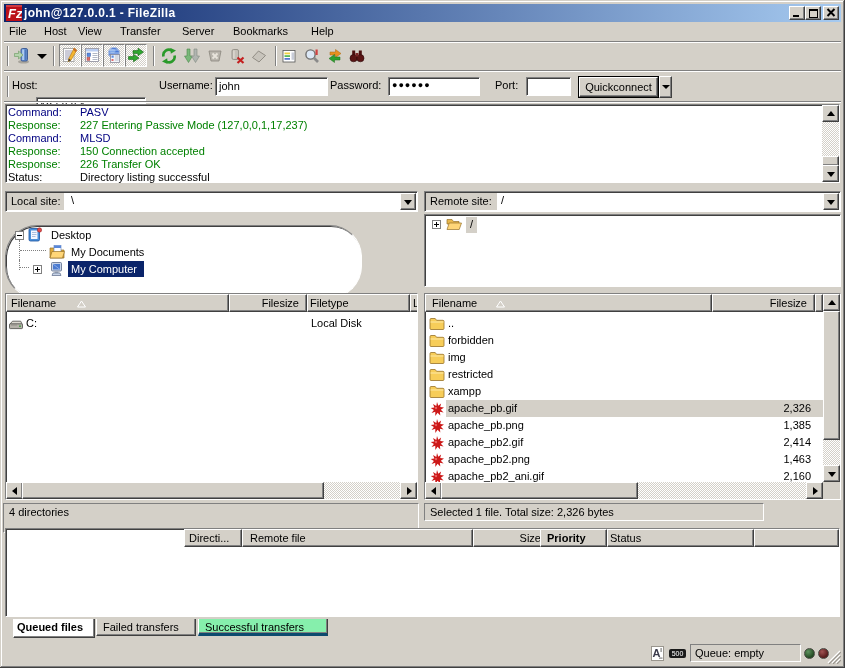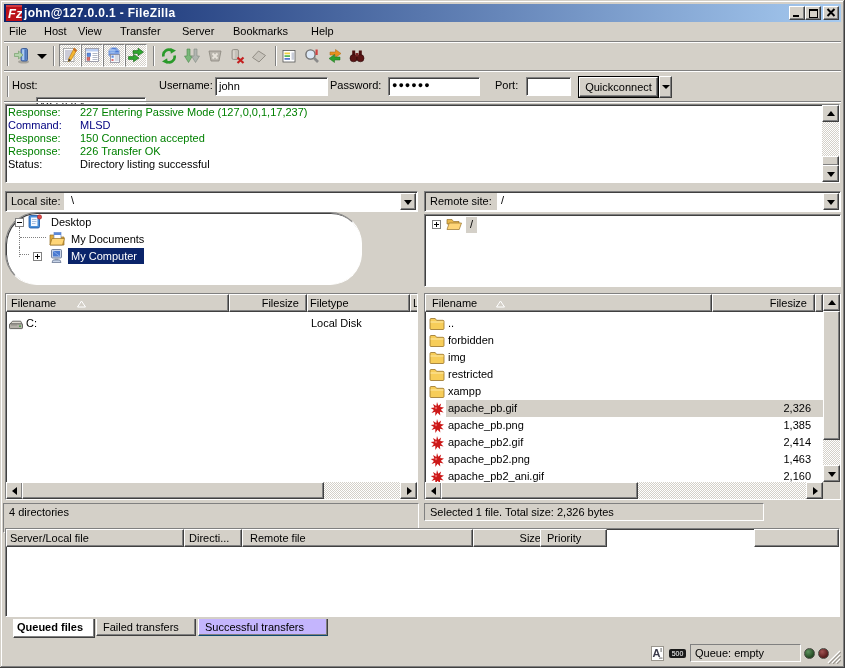--- a/index.html
+++ b/index.html
@@ -177,20 +177,21 @@
     <div style="width:79px;height:20px;border:1px solid;border-color:#fff #404040 #404040 #fff;box-shadow:inset -1px -1px 0 #808080;text-align:center;line-height:18px;">Quickconnect</div>
   </div>
   <div class="abs raised" style="left:655px;top:4px;width:13px;height:22px;">
     <div class="tri" style="left:2px;top:8px;border-left:4px solid transparent;border-right:4px solid transparent;border-top:4px solid #000;"></div>
   </div>
 </div>
 <div class="abs etchh" style="left:4px;top:101px;width:837px;"></div>
 
 <div class="abs sunken2 white" style="left:5px;top:104px;width:835px;height:79px;">
   <div class="abs" style="left:2px;top:1px;line-height:13px;">
+    <div style="color:#000080"><span style="display:inline-block;width:72px">Command:</span>PASV</div>
     <div style="color:#008000"><span style="display:inline-block;width:72px">Response:</span>227 Entering Passive Mode (127,0,0,1,17,237)</div>
     <div style="color:#000080"><span style="display:inline-block;width:72px">Command:</span>MLSD</div>
     <div style="color:#008000"><span style="display:inline-block;width:72px">Response:</span>150 Connection accepted</div>
     <div style="color:#008000"><span style="display:inline-block;width:72px">Response:</span>226 Transfer OK</div>
     <div style="color:#000000"><span style="display:inline-block;width:72px">Status:</span>Directory listing successful</div>
   </div>
   <div id="logscroll" class="abs checker" style="left:816px;top:0px;width:17px;height:77px;">
     <div class="sbtn" style="left:0;top:0;width:17px;height:17px;">
       <div class="tri" style="left:4px;top:5px;border-left:4px solid transparent;border-right:4px solid transparent;border-bottom:5px solid #000;"></div>
     </div>
@@ -209,21 +210,21 @@
   </div>
 </div>
 <div id="remotecombo" class="abs sunken2" style="left:424px;top:191px;width:417px;height:21px;background:#fff;">
   <div class="abs" style="left:1px;top:1px;width:71px;height:17px;background:#d4d0c8;line-height:17px;padding-left:4px;">Remote site:</div>
   <div class="abs" style="left:76px;top:2px;">/</div>
   <div class="sbtn" style="right:1px;top:1px;width:16px;height:17px;">
     <div class="tri" style="left:3px;top:6px;border-left:4px solid transparent;border-right:4px solid transparent;border-top:5px solid #000;"></div>
   </div>
 </div>
 
-<div id="localtree" class="abs sunken2 white" style="left:5px;top:212px;width:357px;height:73px;border-radius:32px;">
+<div id="localtree" class="abs sunken2 white" style="left:5px;top:225px;width:357px;height:73px;border-radius:32px;">
   <div class="abs" style="left:9px;top:5px;width:9px;height:9px;background:#fff;border:1px solid #808080;">
     <div class="abs" style="left:1px;top:3px;width:5px;height:1px;background:#000;"></div>
   </div>
   <div class="abs" style="left:13px;top:14px;width:1px;height:20px;border-left:1px dotted #808080;"></div>
   <div class="abs" style="left:14px;top:24px;width:26px;height:1px;border-top:1px dotted #808080;"></div>
   <div class="abs" style="left:13px;top:34px;width:1px;height:10px;border-left:1px dotted #808080;"></div>
   <div class="abs" style="left:14px;top:41px;width:9px;height:1px;border-top:1px dotted #808080;"></div>
   <svg class="abs" style="left:21px;top:1px" width="16" height="16" viewBox="0 0 16 16">
     <rect x="2" y="1.5" width="10.5" height="12.5" rx="1.5" fill="#4a90d9" stroke="#1a50a0" stroke-width="0.8"></rect>
     <rect x="4" y="3.5" width="6.5" height="8.5" fill="#f4f8ff"></rect>
@@ -394,32 +395,32 @@
       <div class="tri" style="left:6px;top:4px;border-top:4px solid transparent;border-bottom:4px solid transparent;border-left:5px solid #000;"></div>
     </div>
   </div>
   <div class="abs" style="left:398px;top:188px;width:17px;height:17px;background:#d4d0c8;"></div>
 </div>
 
 <div class="abs sunken" style="left:3px;top:503px;width:416px;height:30px;line-height:16px;padding-left:5px;">4 directories</div>
 <div class="abs sunken" style="left:424px;top:503px;width:340px;height:18px;line-height:16px;padding-left:5px;">Selected 1 file. Total size: 2,326 bytes</div>
 
 <div id="queue" class="abs sunken2 white" style="left:5px;top:528px;width:835px;height:89px;">
-  <div class="hcell" style="left:0;width:178px;"><span style="padding-left:3px;">Server/Local file</span></div>
   <div class="hcell" style="left:178px;width:58px;"><span style="padding-left:4px;">Directi...</span></div>
   <div class="hcell" style="left:236px;width:231px;"><span style="padding-left:7px;">Remote file</span></div>
   <div class="hcell" style="left:467px;width:74px;text-align:right;"><span style="padding-right:5px;">Size</span></div>
-  <div class="hcell" style="left:534px;width:67px;"><span style="padding-left:6px;">Priority</span></div>
+  <div class="hcell" style="left:534px;width:67px;"><span style="padding-left:6px;font-weight:bold;">Priority</span></div>
+  <div class="hcell" style="left:601px;width:147px;"><span style="padding-left:2px;">Status</span></div>
   <div class="hcell" style="left:748px;width:85px;"></div>
 </div>
 
 <div id="tabs" class="abs" style="left:4px;top:619px;width:837px;height:21px;">
   <div class="abs" style="left:9px;top:0px;width:82px;height:19px;background:#fff;border-left:1px solid #fff;border-right:1px solid #404040;border-bottom:1px solid #404040;box-shadow:inset -1px -1px 0 #808080;font-weight:bold;line-height:17px;padding-left:3px;">Queued files</div>
   <div class="abs" style="left:92px;top:0px;width:100px;height:17px;background:#d4d0c8;border-left:1px solid #fff;border-right:1px solid #404040;border-bottom:1px solid #404040;box-shadow:inset -1px -1px 0 #808080;line-height:16px;padding-left:6px;">Failed transfers</div>
-  <div class="abs" style="left:194px;top:0px;width:130px;height:17px;background:#c4b5fd;border-left:1px solid #fff;border-right:1px solid #404040;border-bottom:1px solid #0c4a6e;box-shadow:inset -1px -1px 0 #808080;line-height:16px;padding-left:6px;">Successful transfers</div>
+  <div class="abs" style="left:194px;top:0px;width:130px;height:17px;background:#86efac;border-left:1px solid #fff;border-right:1px solid #404040;border-bottom:3px solid #0c4a6e;box-shadow:inset -1px -1px 0 #808080;line-height:16px;padding-left:6px;">Successful transfers</div>
 </div>
 
 <div id="statusbar" class="abs" style="left:4px;top:642px;width:837px;height:22px;">
   <svg class="abs" style="left:647px;top:4px" width="13" height="15" viewBox="0 0 13 15">
     <rect x="0.5" y="0.5" width="12" height="14" fill="#fff" stroke="#9a968e"></rect>
     <text x="1.5" y="11" font-family="Liberation Sans" font-size="11" font-weight="bold" fill="#3a3a4a">A</text>
     <rect x="9.5" y="2" width="1.2" height="4" fill="#808080"></rect>
     <rect x="8" y="11.5" width="3.5" height="1.2" fill="#808080"></rect>
   </svg>
   <div class="abs" style="left:665px;top:7px;width:17px;height:9px;background:#1a1a1a;border-radius:2px;color:#fff;font-size:7px;line-height:9px;text-align:center;letter-spacing:0;">500</div>

